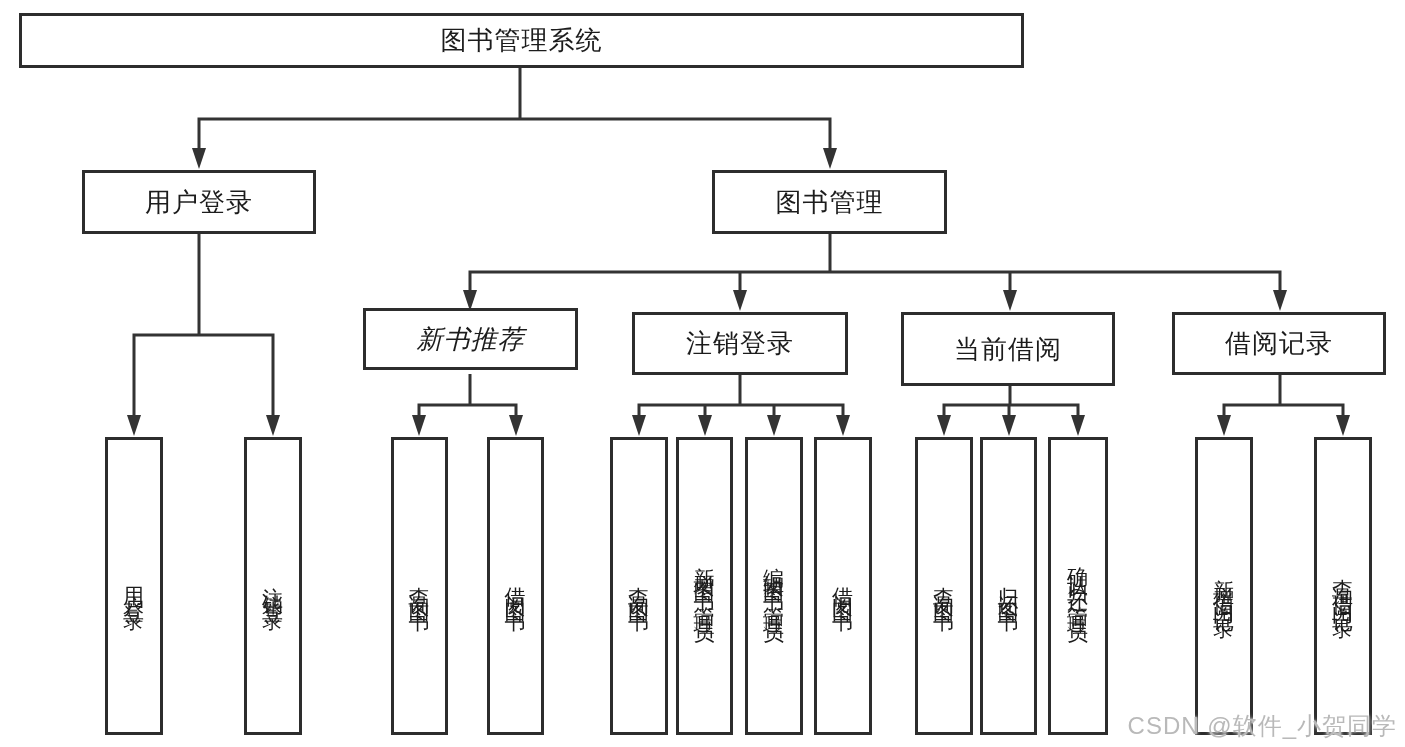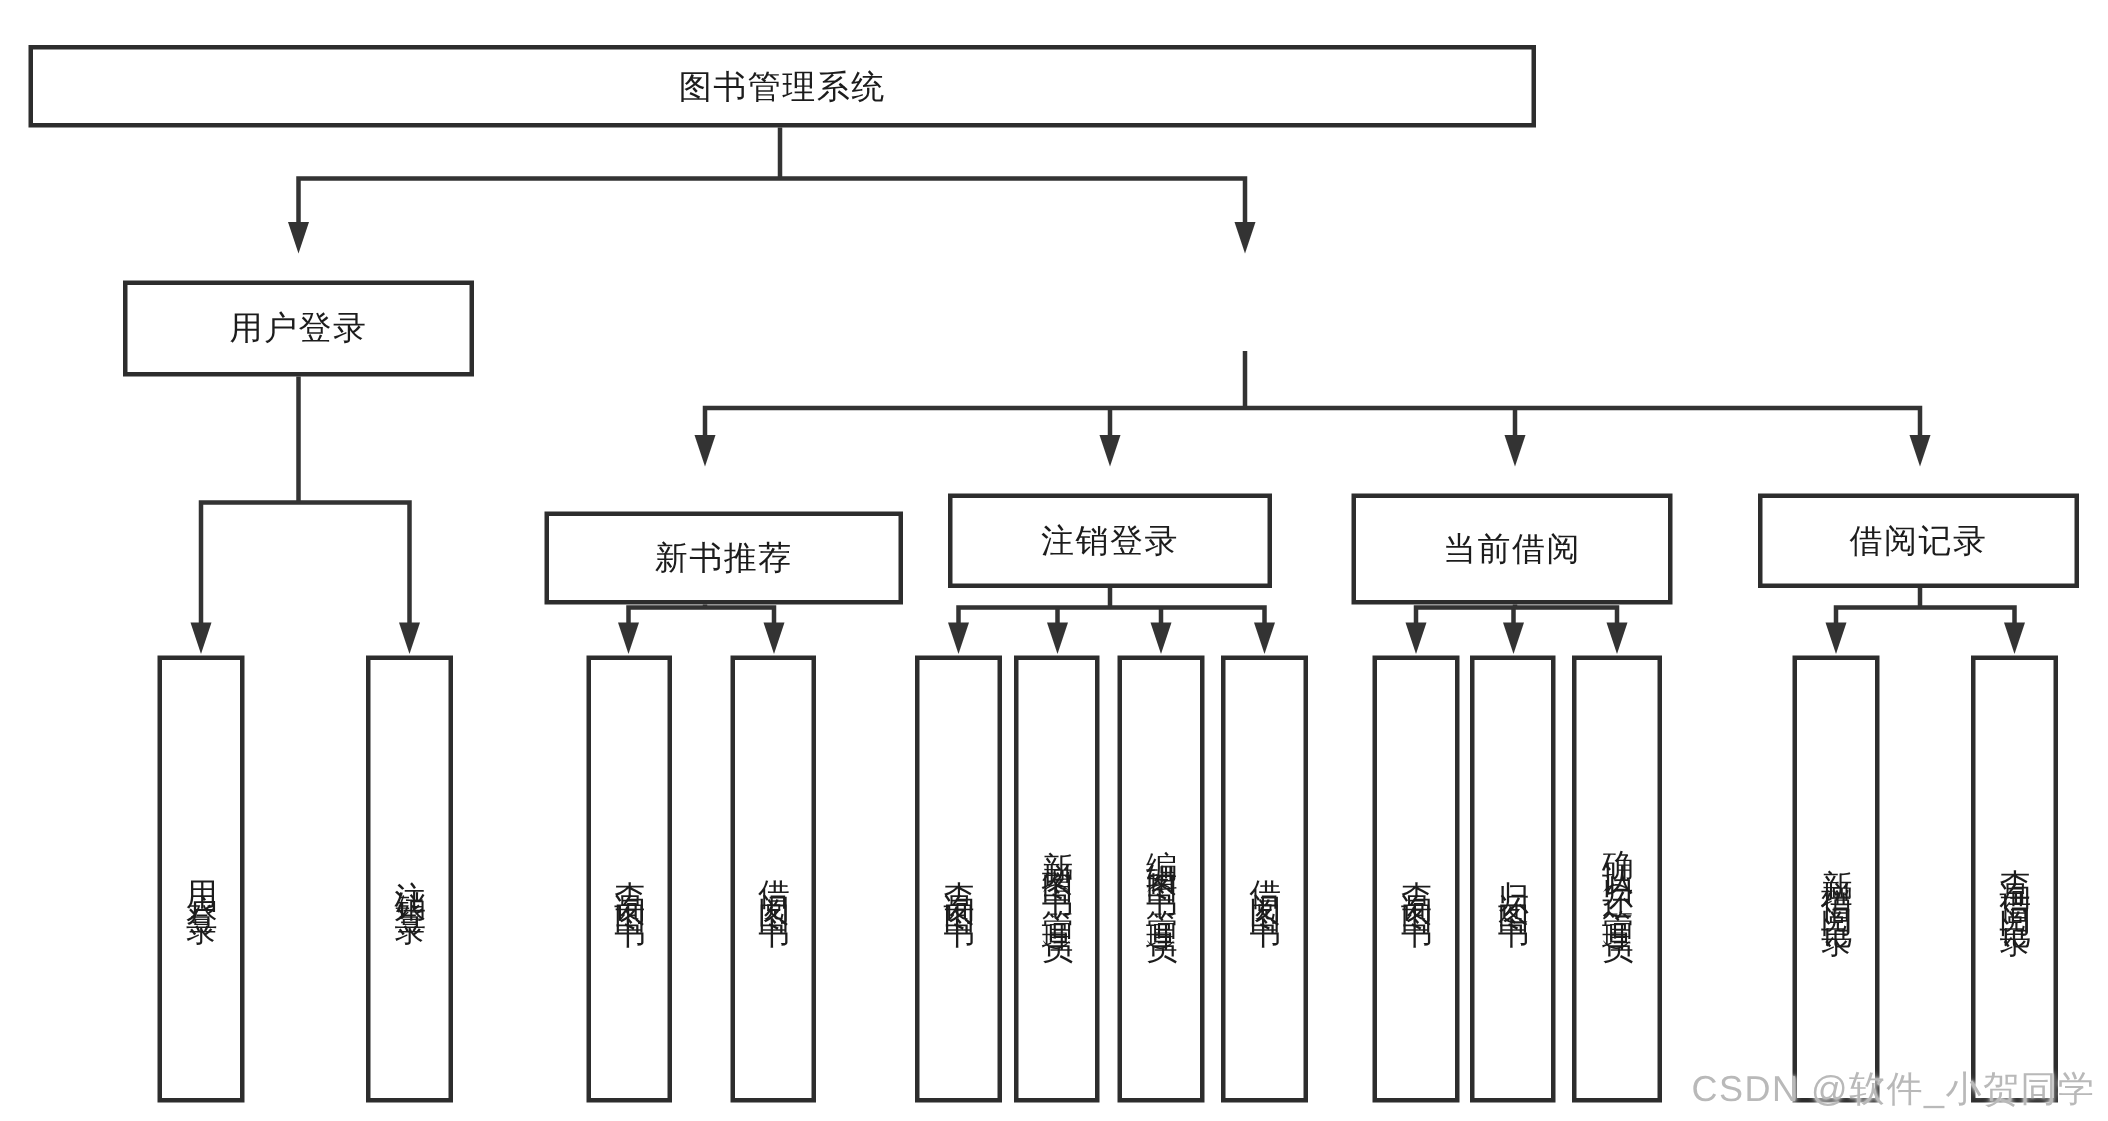--- a/index.html
+++ b/index.html
@@ -6,21 +6,21 @@
   #canvas{
     position:relative;width:1405px;height:747px;background:#ffffff;
     font-family:"Liberation Sans","DejaVu Sans",sans-serif;
     color:#1c1c1c;overflow:hidden;
   }
   #connectors{position:absolute;left:0;top:0;width:1405px;height:747px;}
   .node{
     position:absolute;box-sizing:border-box;background:#ffffff;
     border:3px solid #2d2d2d;display:flex;align-items:center;justify-content:center;
   }
-  .hbox{font-size:22px;letter-spacing:1px;white-space:nowrap;margin-top:17px;}
+  .hbox{font-size:26px;letter-spacing:1px;white-space:nowrap;}
   .vbox{
     font-size:21px;
     writing-mode:vertical-rl;
     text-orientation:mixed;
     letter-spacing:8px;
     line-height:1;
     text-align:center;
   }
   #watermark{
     position:absolute;right:8px;bottom:5px;
@@ -62,22 +62,23 @@
       <polygon points="1002,415 1016,415 1009,436"></polygon>
       <polygon points="1071,415 1085,415 1078,436"></polygon>
       <polygon points="1217,415 1231,415 1224,436"></polygon>
       <polygon points="1336,415 1350,415 1343,436"></polygon>
     </g>
   </svg>
 
   <div class="node hbox" style="left:19px;top:13px;width:1005px;height:55px;">图书管理系统</div>
 
   <div class="node hbox" style="left:82px;top:170px;width:234px;height:64px;">用户登录</div>
+  <div class="node hbox" style="left:712px;top:170px;width:235px;height:64px;">图书管理</div>
 
-  <div class="node hbox" style="left:363px;top:324px;width:239px;height:62px;">新书推荐</div>
+  <div class="node hbox" style="left:363px;top:308px;width:215px;height:62px;font-style:italic;">新书推荐</div>
   <div class="node hbox" style="left:632px;top:312px;width:216px;height:63px;">注销登录</div>
   <div class="node hbox" style="left:901px;top:312px;width:214px;height:74px;">当前借阅</div>
   <div class="node hbox" style="left:1172px;top:312px;width:214px;height:63px;">借阅记录</div>
 
   <div class="node vbox" style="left:105px;top:437px;width:58px;height:298px;">用户登录</div>
   <div class="node vbox" style="left:244px;top:437px;width:58px;height:298px;">注销登录</div>
 
   <div class="node vbox" style="left:391px;top:437px;width:57px;height:298px;">查询图书</div>
   <div class="node vbox" style="left:487px;top:437px;width:57px;height:298px;">借阅图书</div>
 

